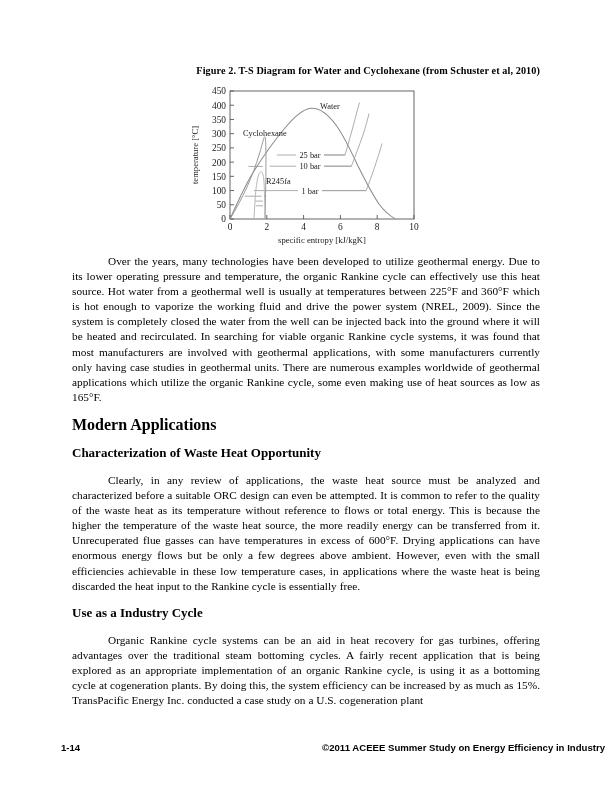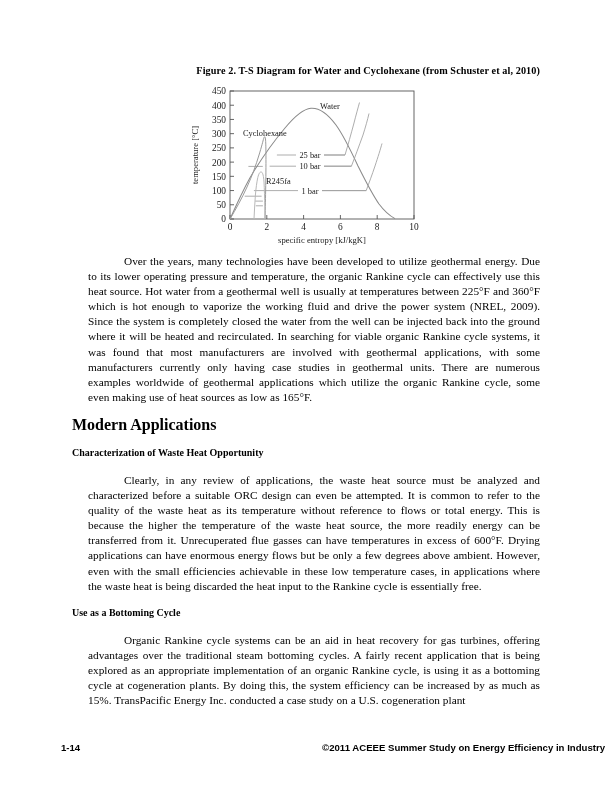--- a/index.html
+++ b/index.html
@@ -49,33 +49,33 @@
     width: 240px;
     height: 165px;
     font-family: "Liberation Serif", "DejaVu Serif", serif;
   }
   .chart svg { display: block; }
 
   p.body {
     font-size: 11.3px;
     line-height: 15.1px;
     text-align: justify;
-    margin: 0 0 12px 16px;
+    margin: 0 0 12px 0;
     text-indent: 36px;
     word-spacing: 0.1px;
   }
 
   h2.section {
     font-size: 16px;
     font-weight: bold;
     margin: 0 0 13px 0;
     line-height: 16px;
   }
   h3.subsection {
-    font-size: 10px;
+    font-size: 13px;
     font-weight: bold;
     margin: 0 0 13px 0;
     line-height: 14px;
   }
 
   .footer {
     position: absolute;
     left: 30px;
     top: 742px;
     width: 552px;
@@ -246,21 +246,21 @@
     </div>
 
     <p class="body">Over the years, many technologies have been developed to utilize geothermal energy. Due to its lower operating pressure and temperature, the organic Rankine cycle can effectively use this heat source. Hot water from a geothermal well is usually at temperatures between 225°F and 360°F which is hot enough to vaporize the working fluid and drive the power system (NREL, 2009). Since the system is completely closed the water from the well can be injected back into the ground where it will be heated and recirculated. In searching for viable organic Rankine cycle systems, it was found that most manufacturers are involved with geothermal applications, with some manufacturers currently only having case studies in geothermal units. There are numerous examples worldwide of geothermal applications which utilize the organic Rankine cycle, some even making use of heat sources as low as 165°F.</p>
 
     <h2 class="section">Modern Applications</h2>
 
     <h3 class="subsection">Characterization of Waste Heat Opportunity</h3>
 
     <p class="body">Clearly, in any review of applications, the waste heat source must be analyzed and characterized before a suitable ORC design can even be attempted. It is common to refer to the quality of the waste heat as its temperature without reference to flows or total energy. This is because the higher the temperature of the waste heat source, the more readily energy can be transferred from it. Unrecuperated flue gasses can have temperatures in excess of 600°F. Drying applications can have enormous energy flows but be only a few degrees above ambient. However, even with the small efficiencies achievable in these low temperature cases, in applications where the waste heat is being discarded the heat input to the Rankine cycle is essentially free.</p>
 
-    <h3 class="subsection">Use as a Bottoming Cycle</h3>
+    <h3 class="subsection">Use as a Industry Cycle</h3>
 
     <p class="body">Organic Rankine cycle systems can be an aid in heat recovery for gas turbines, offering advantages over the traditional steam bottoming cycles. A fairly recent application that is being explored as an appropriate implementation of an organic Rankine cycle, is using it as a bottoming cycle at cogeneration plants. By doing this, the system efficiency can be increased by as much as 15%. TransPacific Energy Inc. conducted a case study on a U.S. cogeneration plant</p>
 
   </div>
 
   <div class="footer">
     <span class="pagenum">1-14</span>
     <span class="credit">©2011 ACEEE Summer Study on Energy Efficiency in Industry</span>
   </div>
 

